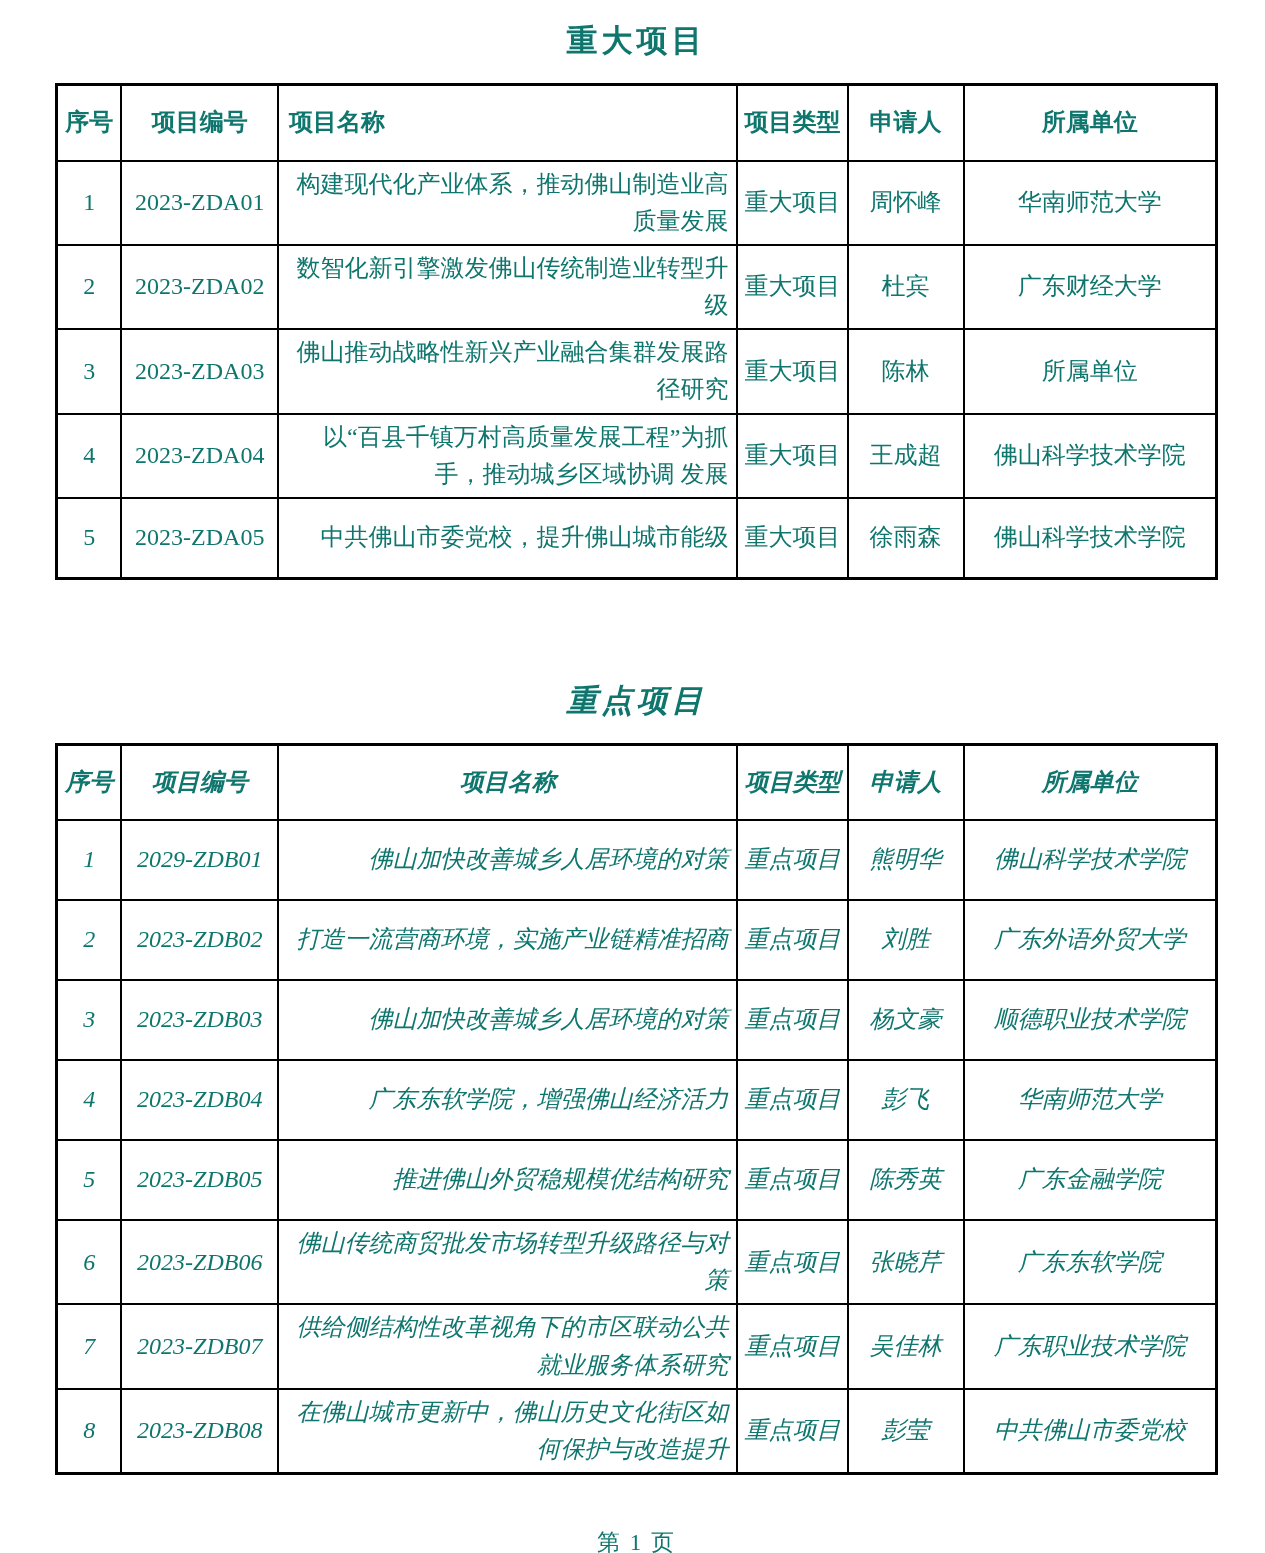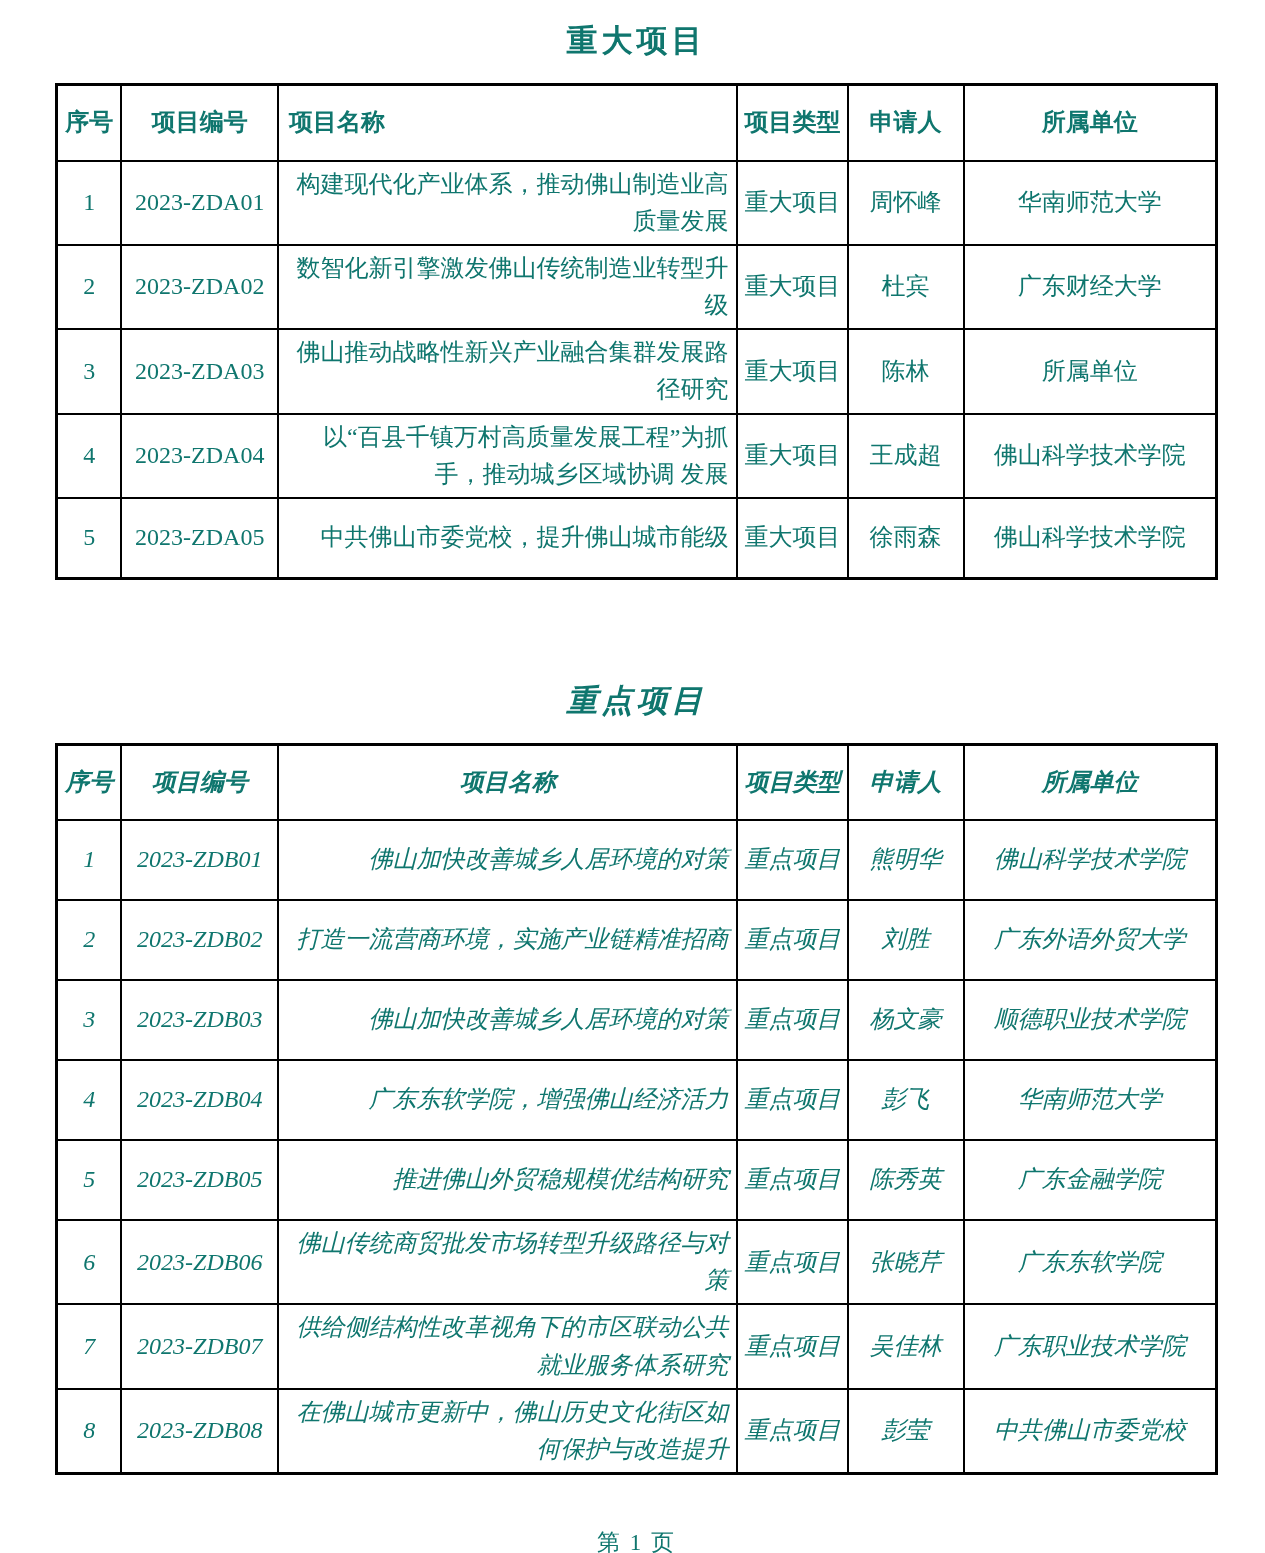--- a/index.html
+++ b/index.html
@@ -157,21 +157,21 @@
             <th class="col-code">项目编号</th>
             <th class="col-name">项目名称</th>
             <th class="col-type">项目类型</th>
             <th class="col-applicant">申请人</th>
             <th class="col-unit">所属单位</th>
           </tr>
         </thead>
       <tbody>
           <tr>
             <td class="col-num">1</td>
-            <td class="col-code">2023-ZDB01</td>
+            <td class="col-code">2029-ZDB01</td>
             <td class="col-name">佛山加快改善城乡人居环境的对策</td>
             <td class="col-type">重点项目</td>
             <td class="col-applicant">熊明华</td>
             <td class="col-unit">佛山科学技术学院</td>
           </tr>
           <tr>
             <td class="col-num">2</td>
             <td class="col-code">2023-ZDB02</td>
             <td class="col-name">打造一流营商环境，实施产业链精准招商</td>
             <td class="col-type">重点项目</td>

